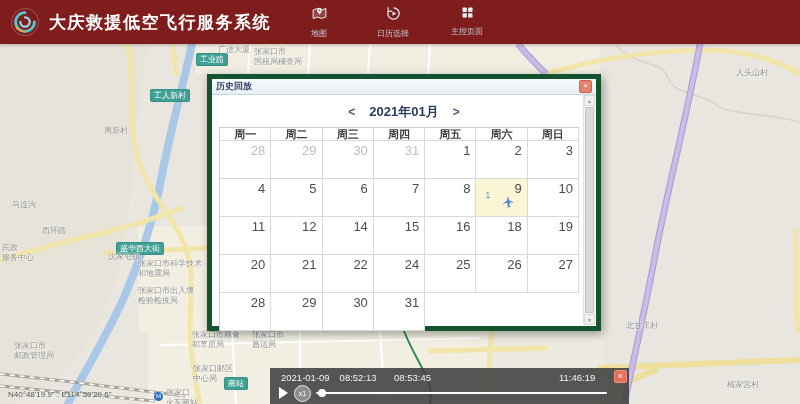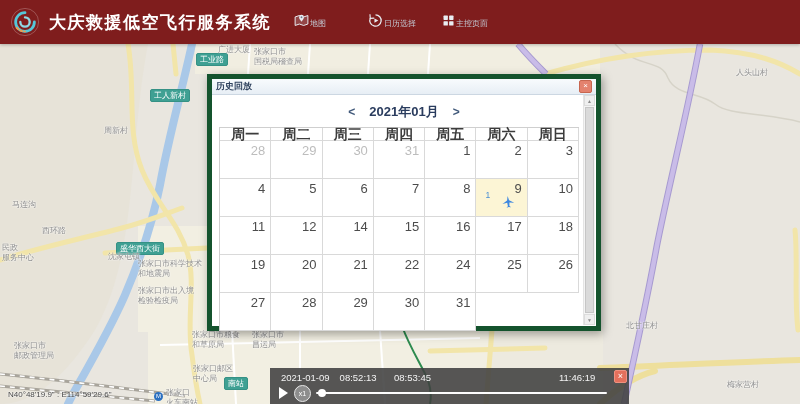--- a/index.html
+++ b/index.html
@@ -5,21 +5,21 @@
   html,body{margin:0;padding:0}
   body{width:800px;height:404px;overflow:hidden;position:relative;
        font-family:"Liberation Sans","DejaVu Sans",sans-serif;background:#e9e6df}
 
   
   .header{position:absolute;top:0;left:0;right:0;height:44px;background:#7f1d1d;
           z-index:30;display:flex;align-items:center;box-shadow:0 1px 3px rgba(0,0,0,.25)}
   .logo{margin:0 9px 0 10px;display:flex}
   .app-title{color:#fff;font-size:17px;font-weight:bold;letter-spacing:1.5px}
   .menu{display:flex;margin-left:22px;gap:22px}
-  .menu-item{display:flex;flex-direction:row;align-items:center;width:52px;cursor:pointer}
+  .menu-item{display:flex;flex-direction:column;align-items:center;width:52px;cursor:pointer}
   .menu-item .lbl{font-size:8px;color:#c3cad4;margin-top:2px;white-space:nowrap}
 
   
   .map{position:absolute;inset:0;z-index:0}
   .map svg{position:absolute;top:0;left:0}
   .map-label{position:absolute;font-size:8px;color:#8d8d8d;line-height:1.3;white-space:pre-line;
              text-shadow:0 0 2px #fff,0 0 2px #fff;z-index:1}
   .map-badge{position:absolute;font-size:8px;color:#fff;background:#3fa093;border:1px solid #359185;
              border-radius:2px;padding:0 3px;line-height:11px;white-space:nowrap;z-index:1}
   .metro-icon{position:absolute;width:9px;height:9px;border-radius:50%;background:#2a6fc0;color:#fff;
@@ -34,21 +34,21 @@
           display:flex;align-items:center;padding:0 4px;cursor:move}
   .dialog-title{font-size:9px;font-weight:bold;color:#30435f}
   .close-btn{margin-left:auto;width:11px;height:11px;background:#e4826e;border:1px solid #c7664f;
           border-radius:2px;color:#fff;font-size:8px;line-height:9px;text-align:center;cursor:pointer}
   .month-row{display:flex;justify-content:center;align-items:center;gap:14px;margin-top:8px;height:18px}
   .month-label{font-size:13px;font-weight:bold;color:#2a3c5e}
   .nav-arrow{font-size:12px;color:#41597a;font-weight:bold;cursor:pointer}
   .cal{margin:6px 17px 0 7px;border-top:1px solid #cfcfcf;border-left:1px solid #cfcfcf}
   .cal-head,.cal-days{display:grid;grid-template-columns:repeat(7,1fr)}
   .cal-head .hcell{height:12px;border-right:1px solid #d9d9d9;border-bottom:1px solid #d9d9d9;
-          font-size:14px;font-weight:bold;color:#3c3c3c;text-align:center;line-height:12px;background:#fff}
+          font-size:11px;font-weight:bold;color:#3c3c3c;text-align:center;line-height:12px;background:#fff}
   .cal-days{grid-auto-rows:38px}
   .dcell{position:relative;border-right:1px solid #d9d9d9;border-bottom:1px solid #d9d9d9;cursor:pointer;background:#fff}
   .dcell .num{position:absolute;top:2px;right:5px;font-size:13px;color:#4c4c4c}
   .dcell.outside .num{color:#bdbdbd}
   .dcell.selected{background:#fcf5d5}
   .flight-count{position:absolute;left:9px;top:11px;font-size:8.5px;color:#4a8fd4}
   .flight-icon{position:absolute;left:25px;top:16px;transform:rotate(-6deg)}
   .scrollbar{position:absolute;top:16px;right:1px;bottom:1px;width:11px;background:#f4f4f4;border-left:1px solid #e4e4e4}
   .sb-btn{position:absolute;left:0;right:0;height:11px;background:#efefef;border:1px solid #dcdcdc;
           color:#8a8a8a;font-size:5px;text-align:center;line-height:10px;cursor:pointer;box-sizing:border-box}
@@ -282,23 +282,20 @@
         <div class="dcell">
           <span class="num">14</span>
         </div>
         <div class="dcell">
           <span class="num">15</span>
         </div>
         <div class="dcell">
           <span class="num">16</span>
         </div>
         <div class="dcell">
-          <span class="num">17</span>
-        </div>
-        <div class="dcell">
           <span class="num">18</span>
         </div>
         <div class="dcell">
           <span class="num">19</span>
         </div>
         <div class="dcell">
           <span class="num">20</span>
         </div>
         <div class="dcell">
           <span class="num">21</span>

